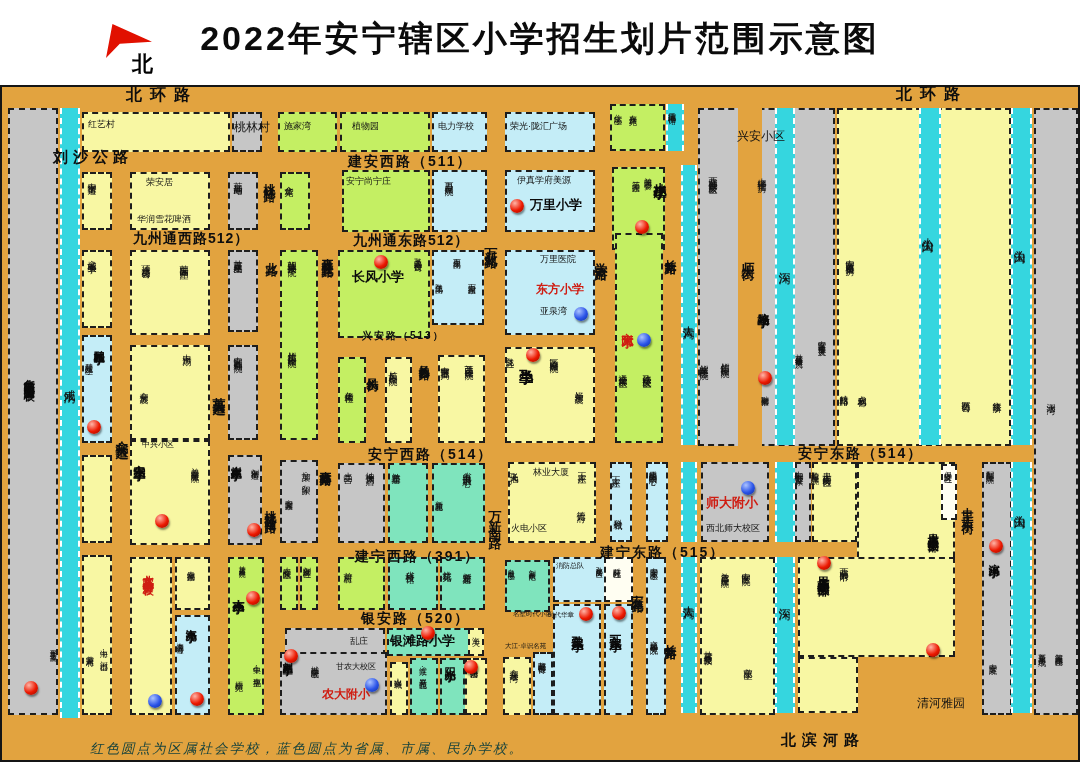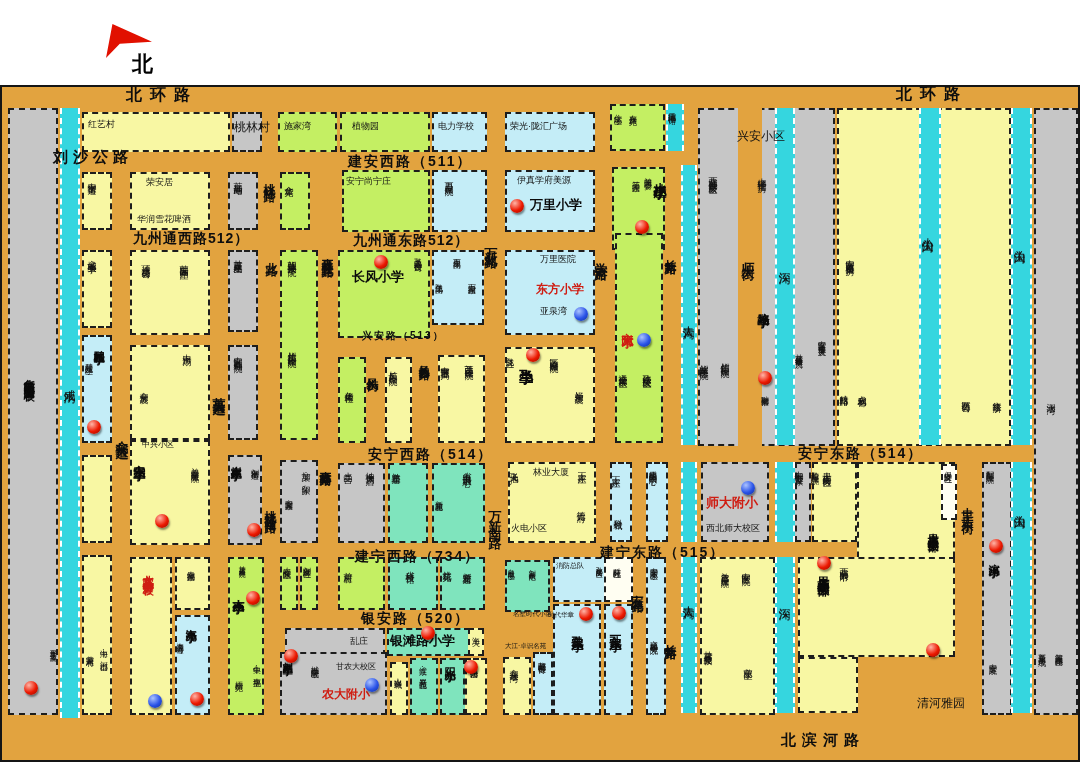--- a/index.html
+++ b/index.html
@@ -44,20 +44,21 @@
       background:#fff;opacity:.95;}
   .wechat-icon .small:after{content:"";position:absolute;left:5px;top:6px;width:4px;height:4px;
       border-radius:50%;background:#c9cdd2;box-shadow:9px 0 0 #c9cdd2;}
   .wm-text{font-size:31px;font-weight:800;color:rgba(255,255,255,.88);letter-spacing:2px;
            font-family:"Liberation Sans",sans-serif;text-shadow:0 1px 2px rgba(120,80,10,.25);}
 </style>
 </head>
 <body>
 
 <div id="stage">
+  <div class="page-title">2022年安宁辖区小学招生划片范围示意图</div>
   <div class="north-flag"></div>
   <div class="north-char">北</div>
   <div class="map-bg"></div>
 
   <div class="blk f-gray" style="left: 8px; top: 108px; width: 50px; height: 607px;"></div>
     <div class="blk f-yellow" style="left: 82px; top: 112px; width: 148px; height: 40px;"></div>
     <div class="blk f-gray" style="left: 232px; top: 112px; width: 30px; height: 40px;"></div>
     <div class="blk f-green" style="left: 278px; top: 112px; width: 59px; height: 40px;"></div>
     <div class="blk f-green" style="left: 340px; top: 112px; width: 90px; height: 40px;"></div>
     <div class="blk f-blue" style="left: 432px; top: 112px; width: 55px; height: 40px;"></div>
@@ -148,21 +149,21 @@
     <div class="canal" style="left: 1011px; top: 462px; width: 21px; height: 251px;"></div>
     <div class="lbl roadlbl" style="left: 126px; top: 86px; font-size: 16px; letter-spacing: 8px;">北环路</div>
     <div class="lbl roadlbl" style="left: 896px; top: 85px; font-size: 16px; letter-spacing: 8px;">北环路</div>
     <div class="lbl roadlbl" style="left: 53px; top: 151px; font-size: 15px; letter-spacing: 5px; font-family: Liberation Mono, monospace;">刘沙公路</div>
     <div class="lbl roadlbl" style="left: 348px; top: 154px; font-size: 14px; letter-spacing: 2px;">建安西路（511）</div>
     <div class="lbl roadlbl" style="left: 133px; top: 231px; font-size: 14px; letter-spacing: 1px;">九州通西路512）</div>
     <div class="lbl roadlbl" style="left: 353px; top: 233px; font-size: 14px; letter-spacing: 1px;">九州通东路512）</div>
     <div class="lbl roadlbl" style="left: 362px; top: 330px; font-size: 10px; letter-spacing: 2px;">兴安路（513）</div>
     <div class="lbl roadlbl" style="left: 368px; top: 447px; font-size: 14px; letter-spacing: 2px;">安宁西路（514）</div>
     <div class="lbl roadlbl" style="left: 798px; top: 446px; font-size: 14px; letter-spacing: 2px;">安宁东路（514）</div>
-    <div class="lbl roadlbl" style="left: 355px; top: 549px; font-size: 14px; letter-spacing: 2px;">建宁西路（734）</div>
+    <div class="lbl roadlbl" style="left: 355px; top: 549px; font-size: 14px; letter-spacing: 2px;">建宁西路（391）</div>
     <div class="lbl roadlbl" style="left: 600px; top: 545px; font-size: 14px; letter-spacing: 2px;">建宁东路（515）</div>
     <div class="lbl roadlbl" style="left: 361px; top: 611px; font-size: 14px; letter-spacing: 2px;">银安路（520）</div>
     <div class="lbl roadlbl" style="left: 781px; top: 732px; font-size: 15px; letter-spacing: 6px;">北滨河路</div>
     <div class="lbl roadlbl v" style="left: 262px; top: 173px; font-size: 12px; letter-spacing: 4px;">桃林路</div>
     <div class="lbl roadlbl v" style="left: 264px; top: 252px; font-size: 12px; letter-spacing: 3px;">北路</div>
     <div class="lbl roadlbl v" style="left: 320px; top: 248px; font-size: 12px; letter-spacing: 2px;">枣林路北路</div>
     <div class="lbl roadlbl v" style="left: 263px; top: 500px; font-size: 12px; letter-spacing: 3px;">桃林路南路</div>
     <div class="lbl roadlbl v" style="left: 318px; top: 461px; font-size: 12px; letter-spacing: 1px;">枣林南路</div>
     <div class="lbl roadlbl v" style="left: 211px; top: 386px; font-size: 13px; letter-spacing: 2px;">莫高大道</div>
     <div class="lbl roadlbl v" style="left: 114px; top: 430px; font-size: 13px; letter-spacing: 2px;">众邦大道</div>
@@ -349,13 +350,14 @@
     <div class="dot c-b" style="left: 148px; top: 694px;"></div>
     <div class="dot c-r" style="left: 190px; top: 692px;"></div>
     <div class="dot c-r" style="left: 284px; top: 649px;"></div>
     <div class="dot c-r" style="left: 421px; top: 626px;"></div>
     <div class="dot c-b" style="left: 365px; top: 678px;"></div>
     <div class="dot c-r" style="left: 464px; top: 660px;"></div>
     <div class="dot c-r" style="left: 579px; top: 607px;"></div>
     <div class="dot c-r" style="left: 612px; top: 606px;"></div>
     <div class="dot c-r" style="left: 817px; top: 556px;"></div>
     <div class="dot c-r" style="left: 926px; top: 643px;"></div>
+  <div class="note" style="left:90px;top:740px;">红色圆点为区属社会学校，蓝色圆点为省属、市属、民办学校。</div>
 </div>
 
 </body></html>

